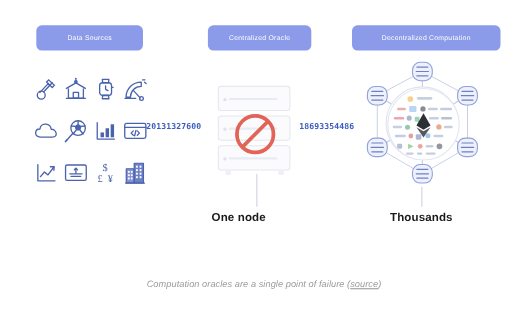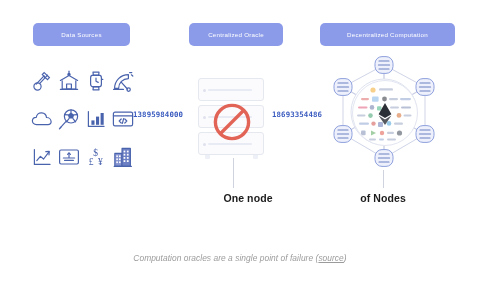--- a/index.html
+++ b/index.html
@@ -166,21 +166,21 @@
 
   .bold-label {
     position: absolute;
     font-size: 10.5px;
     font-weight: bold;
     color: #1b1b1b;
     text-align: center;
     letter-spacing: 0.1px;
     line-height: 12.5px;
   }
-  #label-one    { left: 198px; top: 192px; width: 100px; }
+  #label-one    { left: 167px; top: 192px; width: 100px; }
   #label-thousands { left: 333px; top: 192px; width: 100px; }
 
   
   #caption {
     position: absolute;
     left: 0;
     top: 253px;
     width: 480px;
     text-align: center;
     font-style: italic;
@@ -320,21 +320,21 @@
           <rect x="10.6" y="11" width="1.7" height="1.8"></rect>
             <rect x="13.9" y="11" width="1.7" height="1.8"></rect>
           <rect x="10.6" y="14.2" width="1.7" height="1.8"></rect>
             <rect x="13.9" y="14.2" width="1.7" height="1.8"></rect>
         </g>
         <path d="M1.2 20.4 L18.4 20.4" stroke="#4a63ad" stroke-linecap="round"></path>
       </svg>
     </div>
   </div>
 
-  <div class="binary" id="binary-left">13895984000</div>
+  <div class="binary" id="binary-left">20131327600</div>
   <div class="binary" id="binary-right">18693354486</div>
 
   <div id="server-wrap">
     <div class="server-unit" id="su1">
       <div class="led"></div>
       <div class="slot"></div>
     </div>
     <div class="server-unit" id="su2">
       <div class="led"></div>
       <div class="slot"></div>
@@ -459,20 +459,20 @@
         </g>
       </g>
     </svg>
   </div>
 
   <div class="vline" id="vline-center"></div>
   <div class="vline" id="vline-right"></div>
 
   <div class="bold-label" id="label-one">One node</div>
   <div class="bold-label" id="label-thousands">
-    <div>of Nodes</div>
+    <div>Thousands</div>
   </div>
 
   <div id="caption">
     <span>Computation oracles are a single point of failure (</span><a class="src" href="#" style="color:#9b9b9b;text-decoration:underline;">source</a><span>)</span>
   </div>
 
 </div>
 
 </body></html>

